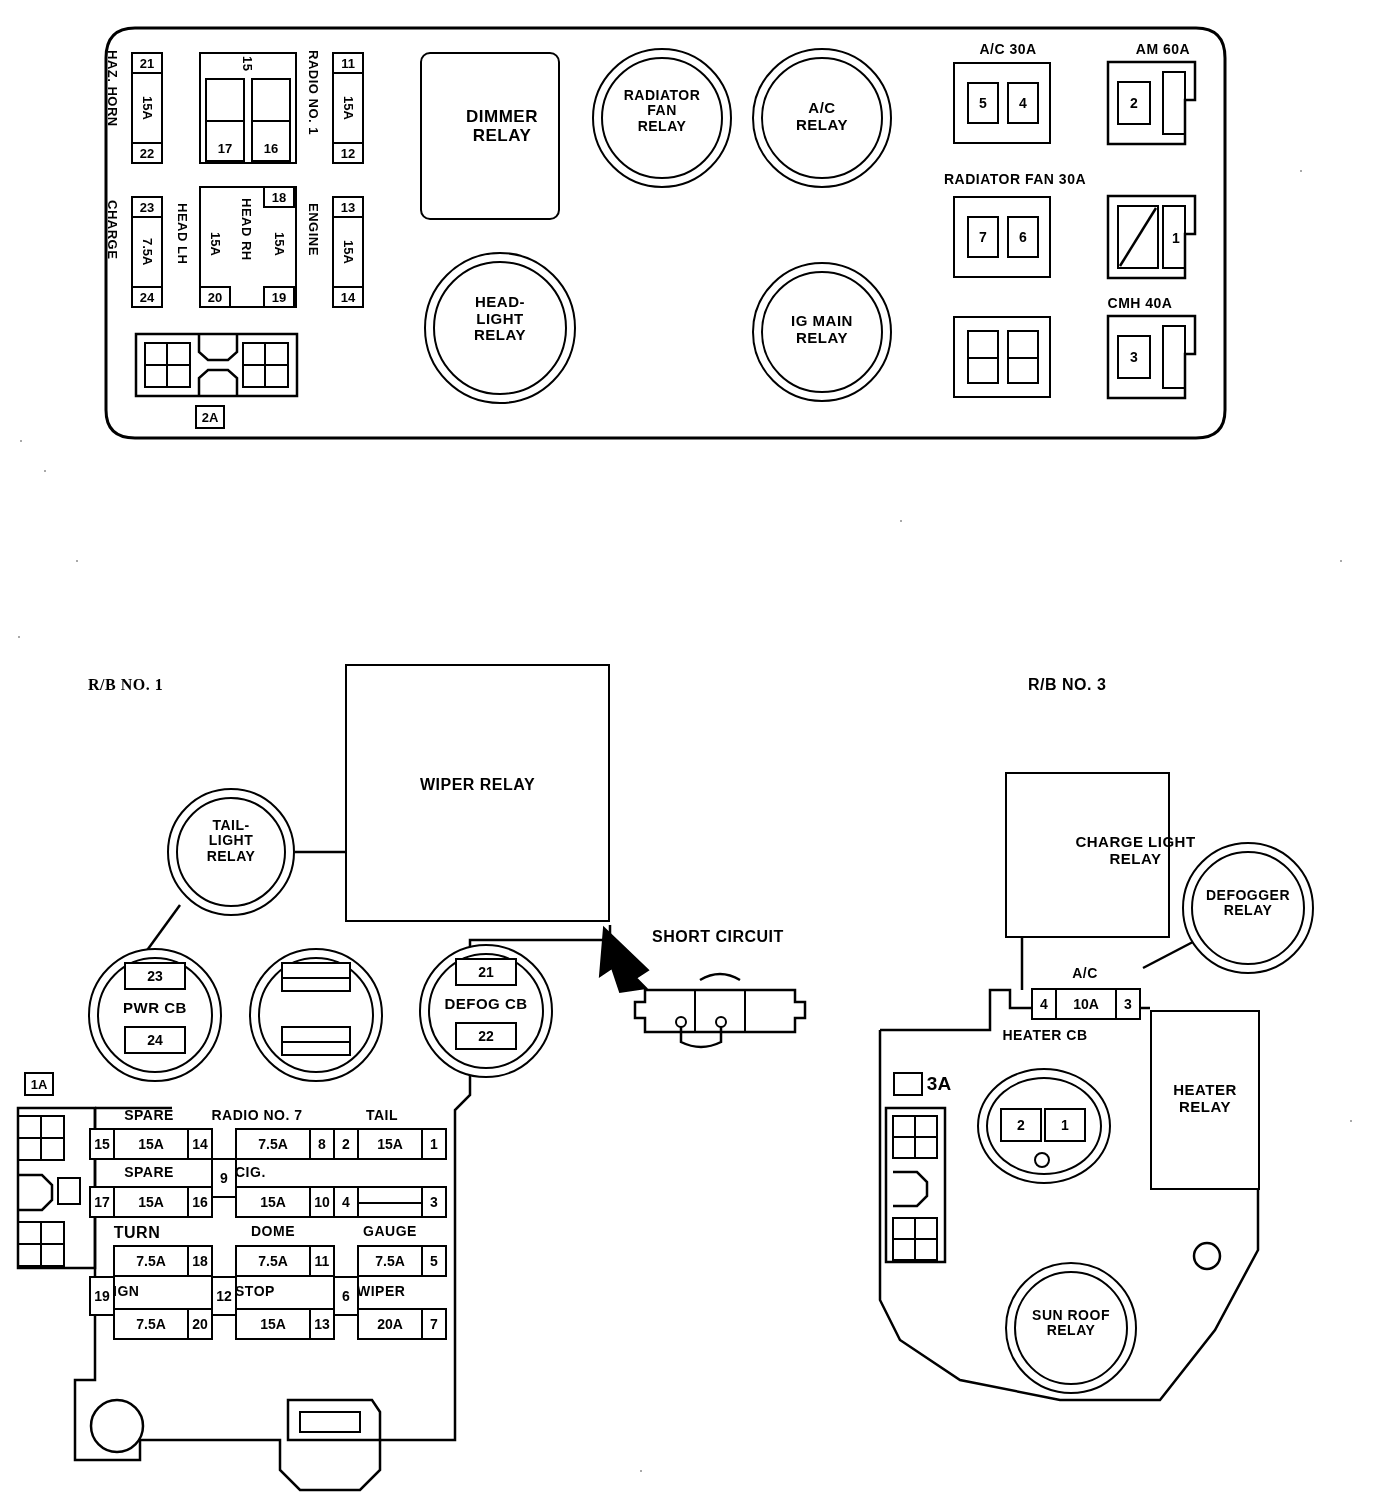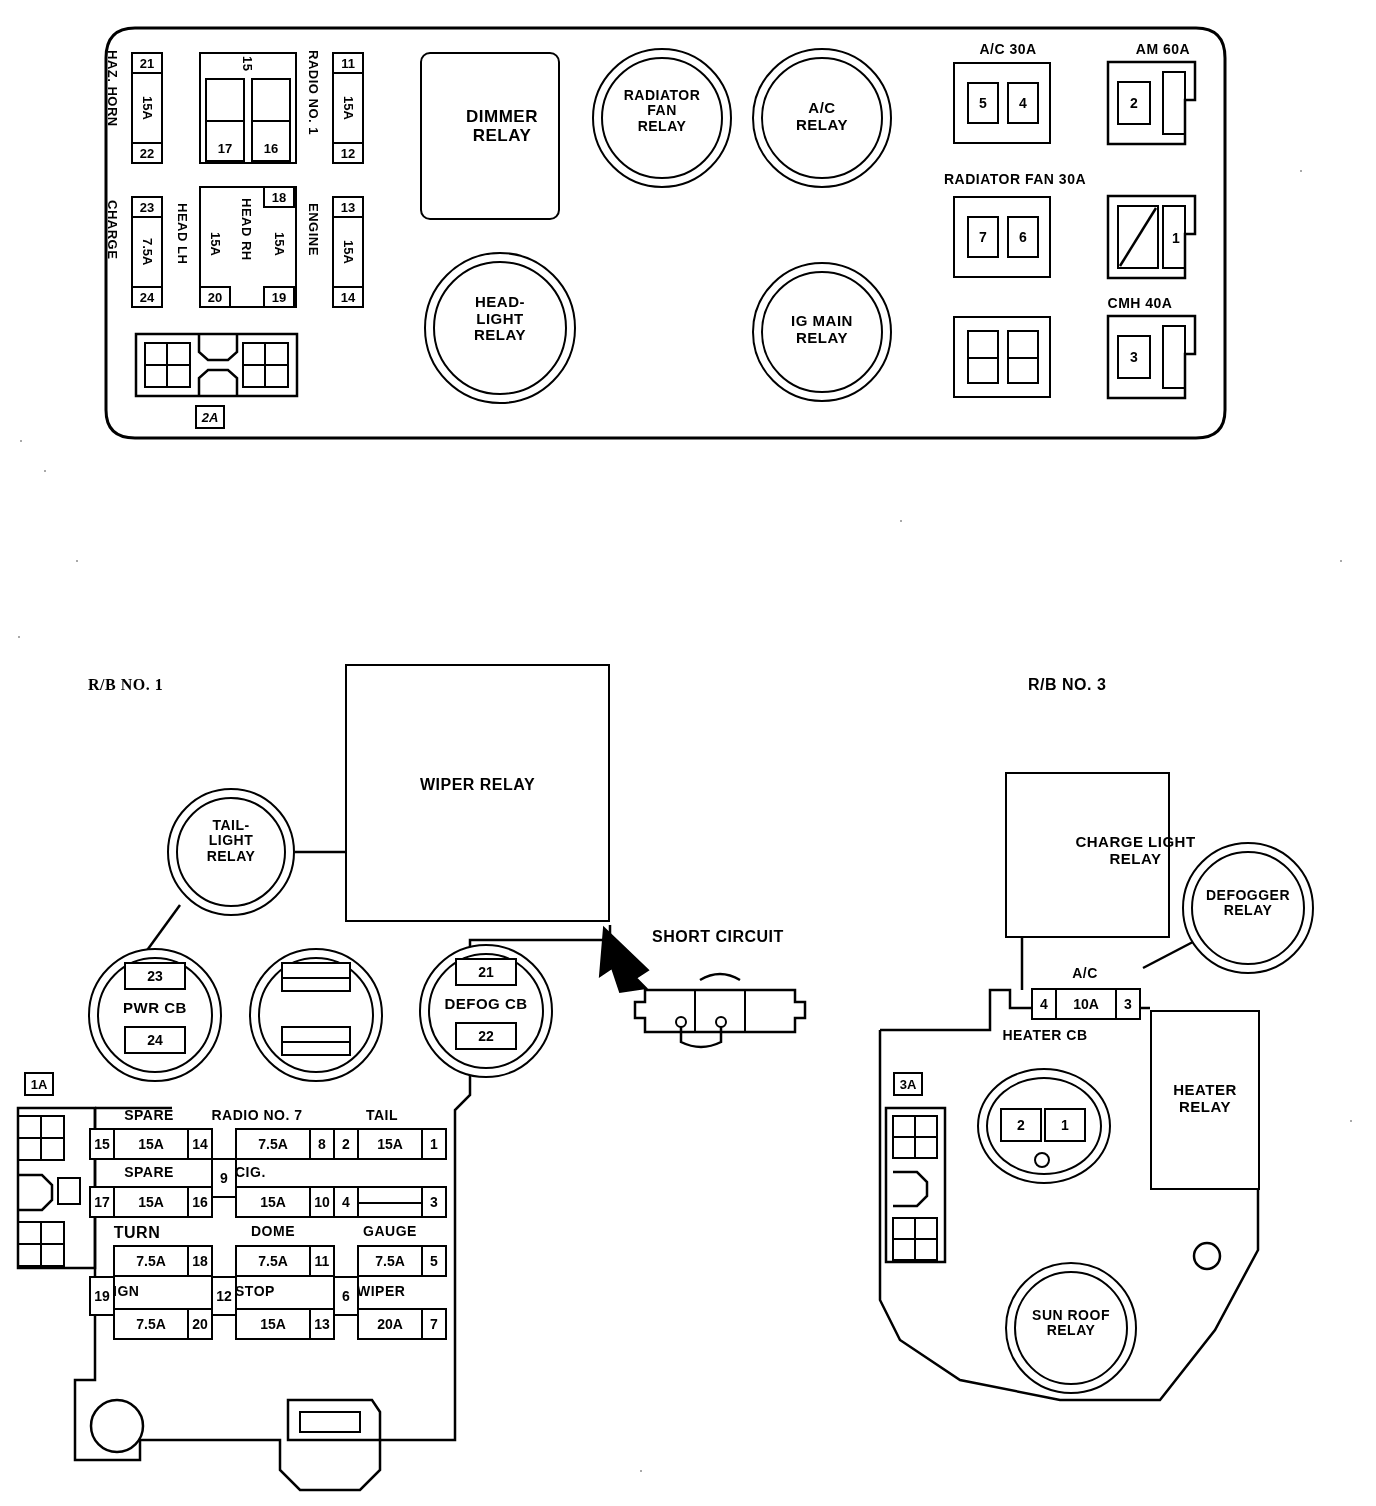--- a/index.html
+++ b/index.html
@@ -161,21 +161,21 @@
     <rect x="145" y="343" width="45" height="44" fill="none" stroke="#000" stroke-width="2"></rect>
     <line x1="145" y1="365" x2="190" y2="365" stroke="#000" stroke-width="2"></line>
     <line x1="167" y1="343" x2="167" y2="387" stroke="#000" stroke-width="2"></line>
     <rect x="243" y="343" width="45" height="44" fill="none" stroke="#000" stroke-width="2"></rect>
     <line x1="243" y1="365" x2="288" y2="365" stroke="#000" stroke-width="2"></line>
     <line x1="265" y1="343" x2="265" y2="387" stroke="#000" stroke-width="2"></line>
     <path d="M199,334 L199,352 L208,360 L228,360 L237,352 L237,334" fill="none" stroke="#000" stroke-width="2.5"></path>
     <path d="M199,396 L199,378 L208,370 L228,370 L237,378 L237,396" fill="none" stroke="#000" stroke-width="2.5"></path>
     <rect x="196" y="406" width="28" height="22" fill="none" stroke="#000" stroke-width="2"></rect>
   </svg>
-  <div class="celltext" style="left:196px; top:406px; width:28px; height:22px; font-size:13px;font-style:italic;">2A</div>
+  <div class="celltext" style="left:196px; top:406px; width:28px; height:22px; font-size:13px;">2A</div>
 
   <div class="box" style="left:420px; top:52px; width:140px; height:168px; border-radius:10px;"></div>
   <div class="lbl" style="left:420px; top:108px; width:164px; font-size:17px;">DIMMER
 RELAY</div>
 
   <div class="circ" style="left:424px; top:252px; width:152px; height:152px;">
     <span class="inner"></span>
   </div>
   <div class="lbl" style="left:424px; top:294px; width:152px; font-size:15px;">HEAD-
 LIGHT
@@ -450,21 +450,21 @@
   <div class="lbl" style="left:1150px; top:1082px; width:110px; font-size:15px;">HEATER
 RELAY</div>
 
   <div class="circ" style="left:1005px; top:1262px; width:132px; height:132px;">
     <span class="inner"></span>
   </div>
   <div class="lbl" style="left:1005px; top:1308px; width:132px; font-size:14px;">SUN ROOF
 RELAY</div>
 
   <div class="box thin" style="left:893px; top:1072px; width:30px; height:24px;"></div>
-  <div class="celltext" style="left:893px; top:1072px; width:30px; height:24px; font-size:13px;">3A</div>
+  <div class="celltext" style="left:924px; top:1072px; width:30px; height:24px; font-size:19px;">3A</div>
   <svg class="overlay">
     <path d="M886,1108 L945,1108 L945,1262 L886,1262 Z" fill="none" stroke="#000" stroke-width="2.5"></path>
     <rect x="893" y="1116" width="44" height="42" fill="none" stroke="#000" stroke-width="2"></rect>
     <line x1="893" y1="1137" x2="937" y2="1137" stroke="#000" stroke-width="2"></line>
     <line x1="915" y1="1116" x2="915" y2="1158" stroke="#000" stroke-width="2"></line>
     <rect x="893" y="1218" width="44" height="42" fill="none" stroke="#000" stroke-width="2"></rect>
     <line x1="893" y1="1239" x2="937" y2="1239" stroke="#000" stroke-width="2"></line>
     <line x1="915" y1="1218" x2="915" y2="1260" stroke="#000" stroke-width="2"></line>
     <path d="M893,1172 L917,1172 L927,1182 L927,1196 L917,1206 L893,1206" fill="none" stroke="#000" stroke-width="2.5"></path>
   </svg>

